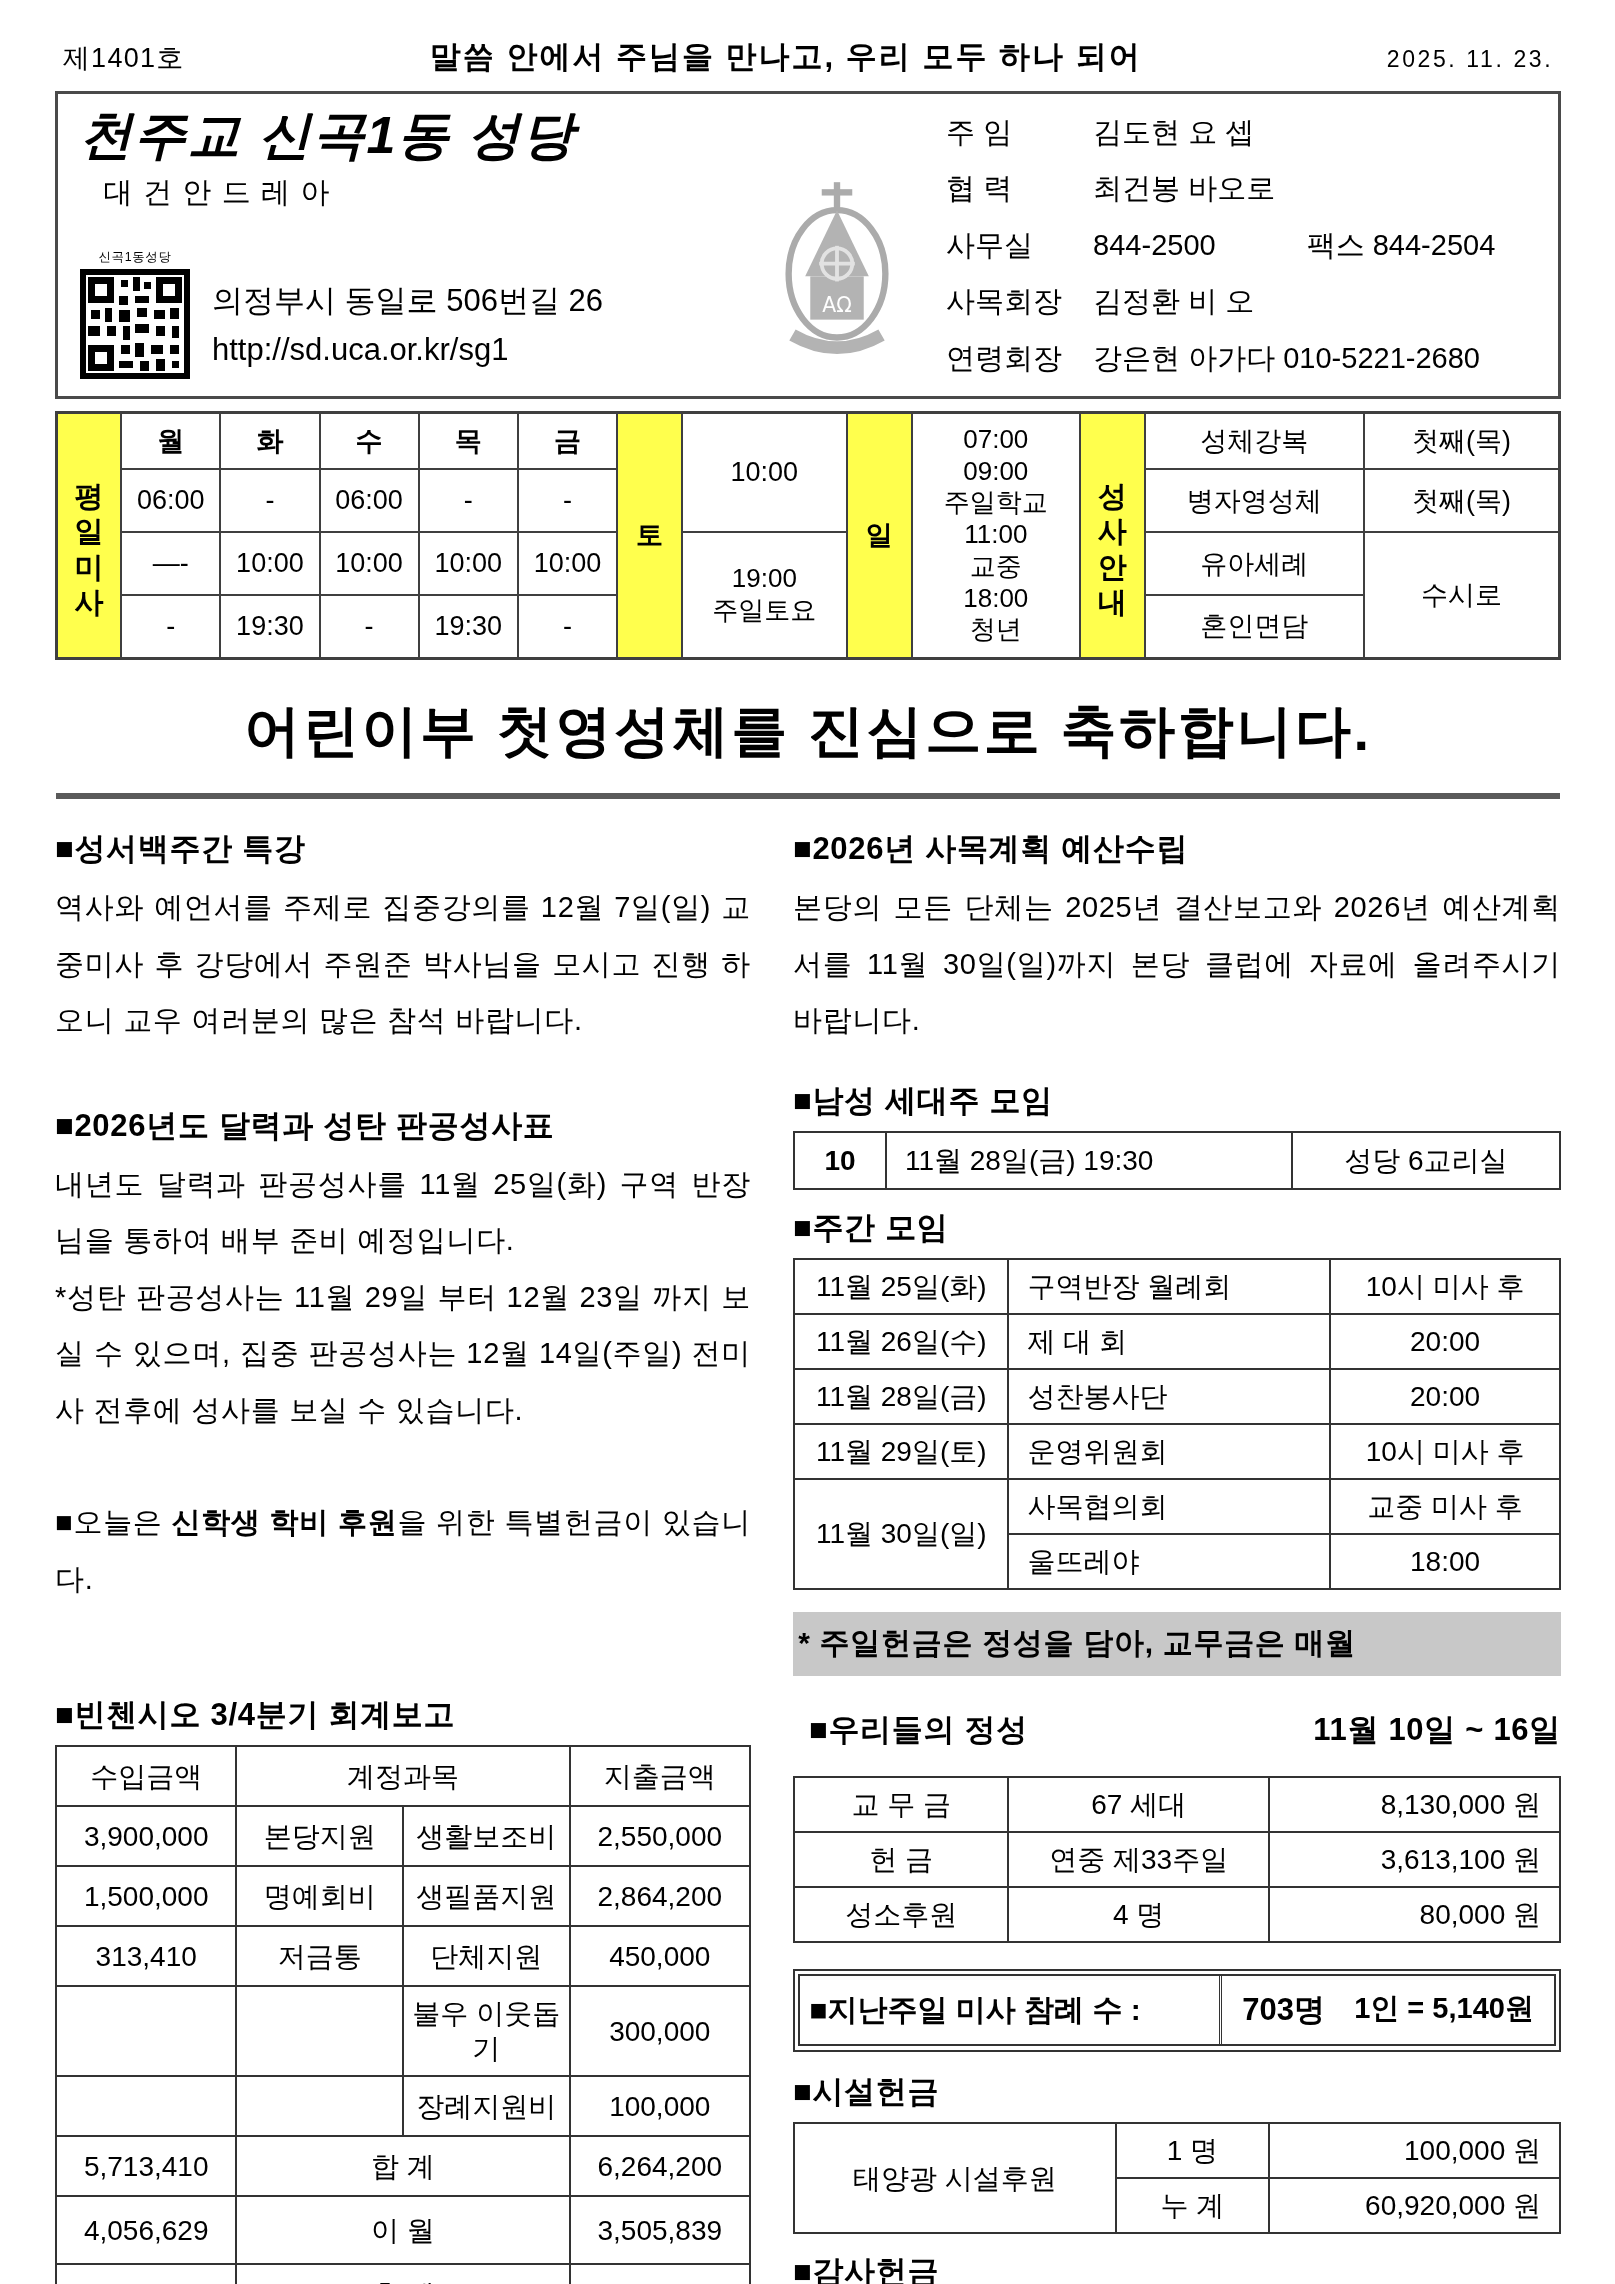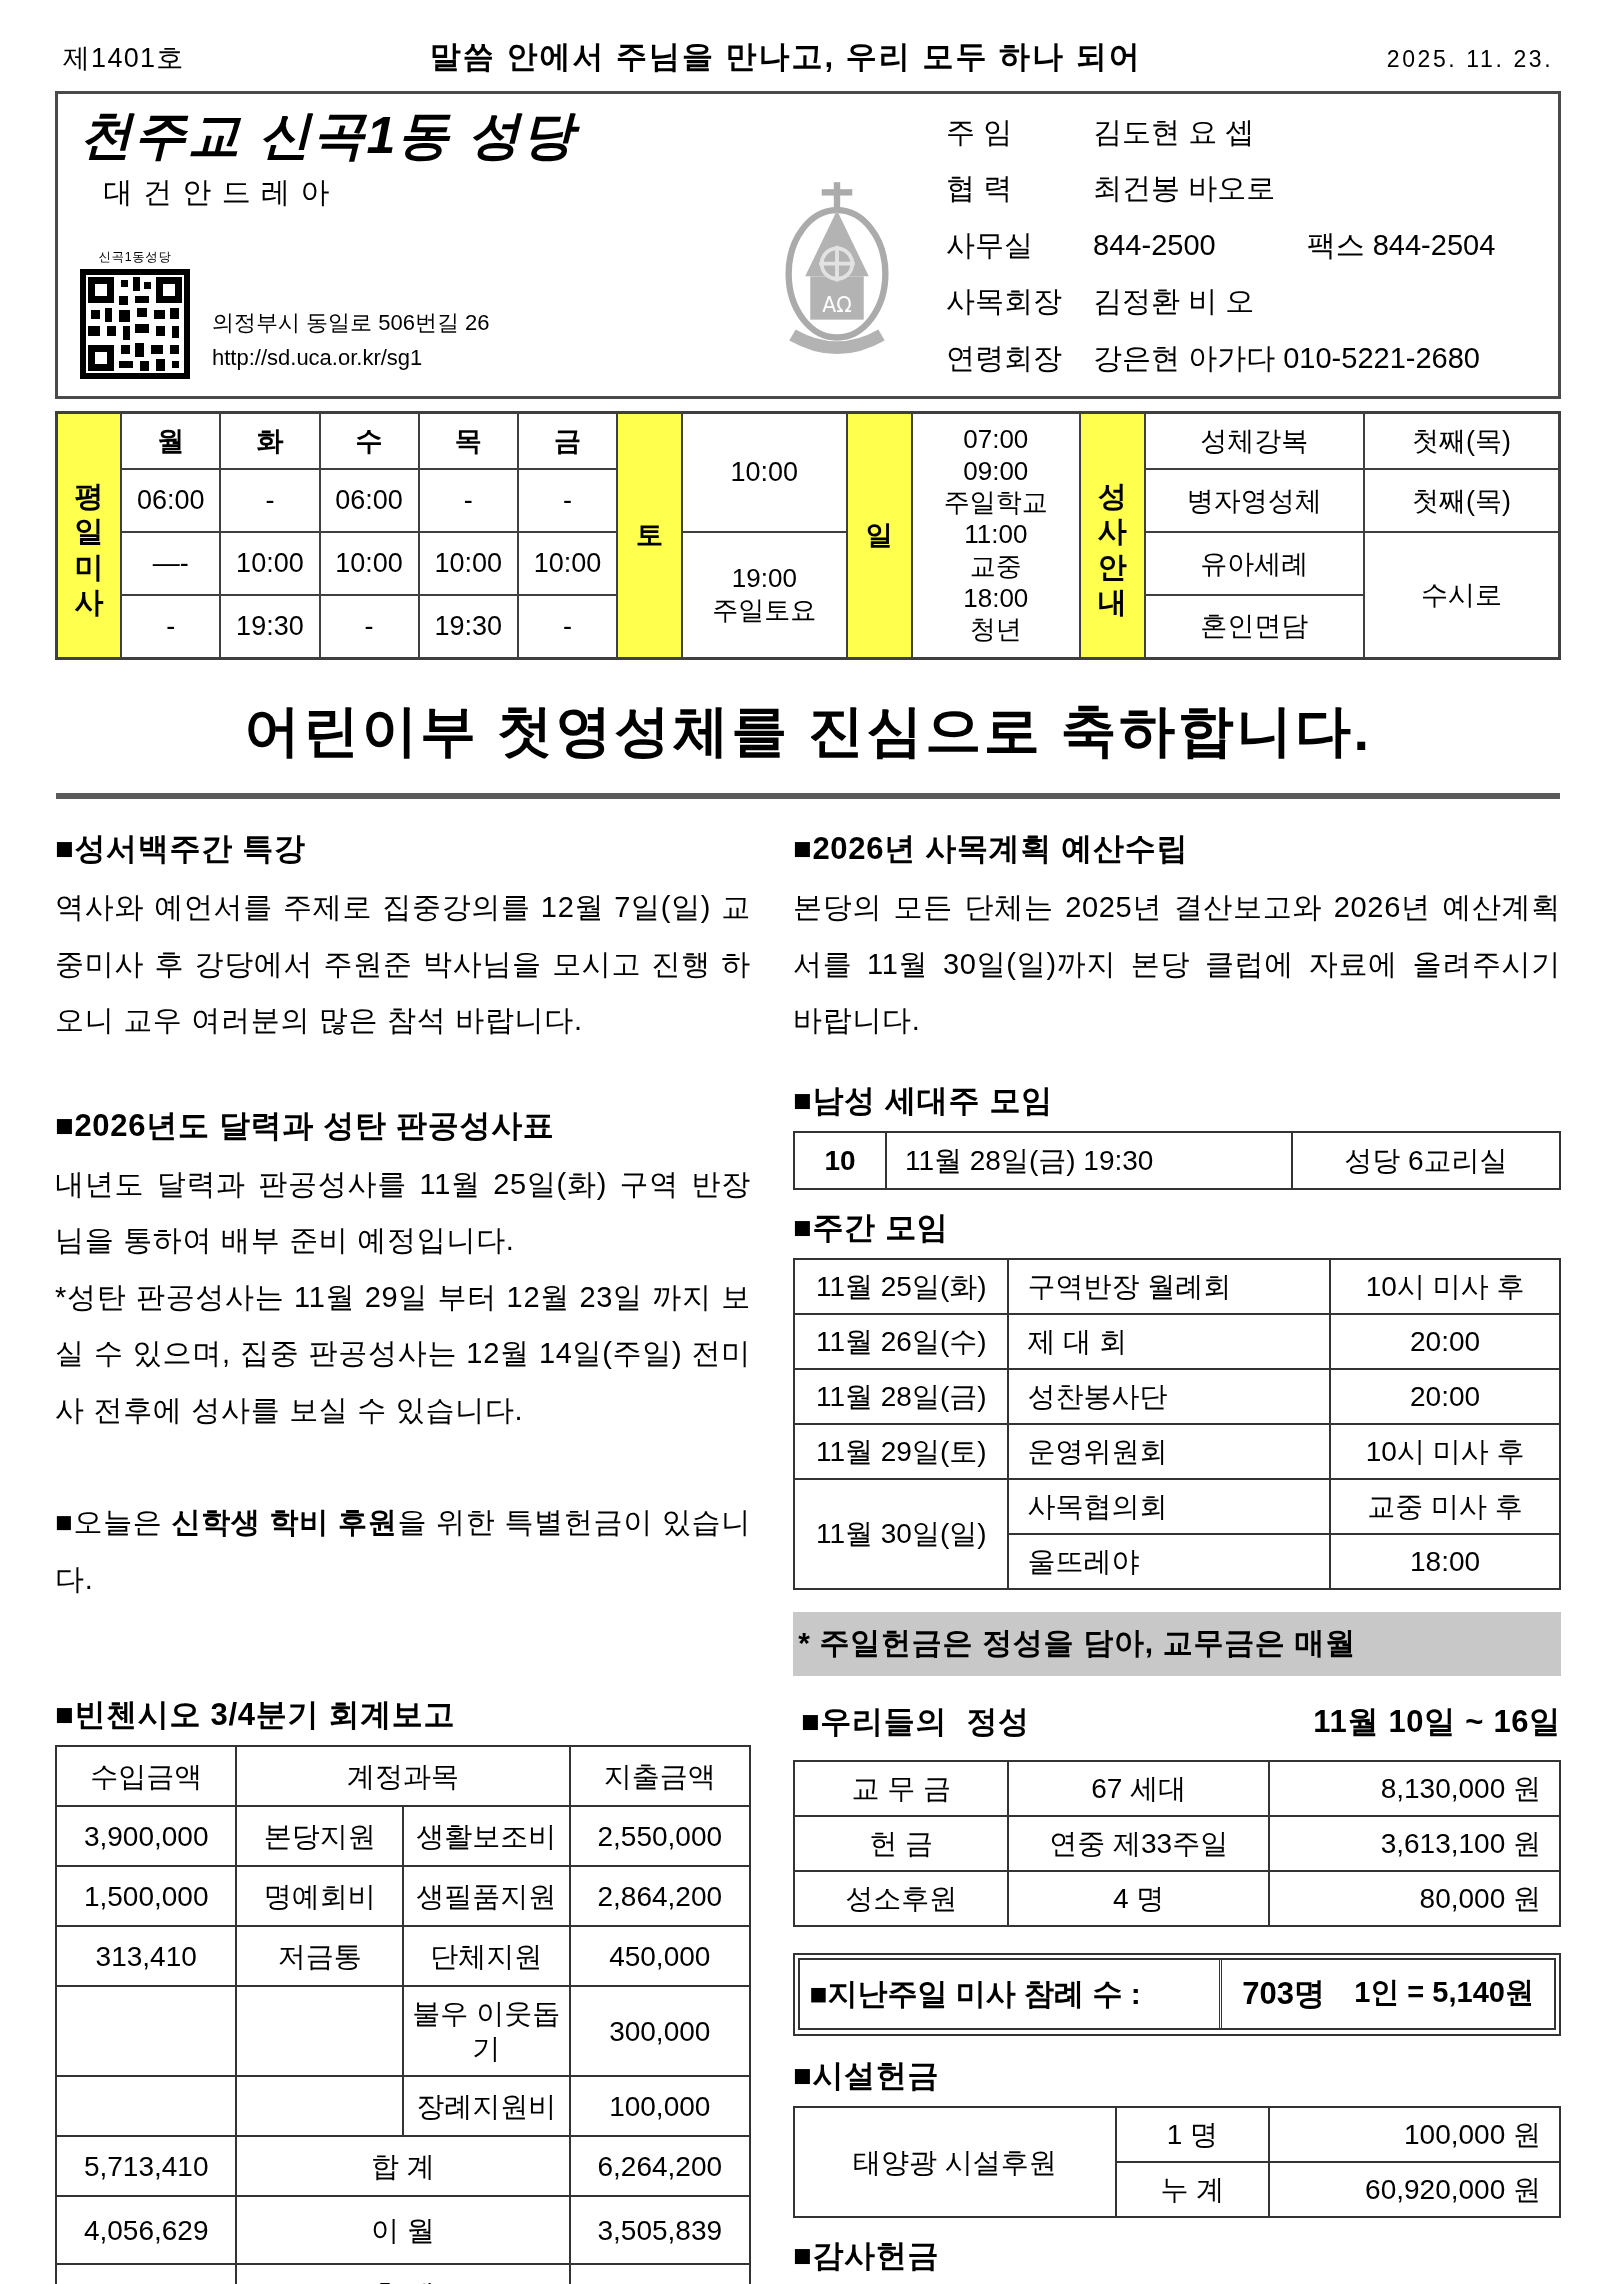--- a/index.html
+++ b/index.html
@@ -15,21 +15,21 @@
   .pdate{font-size:23px;letter-spacing:2.6px;}
   
   .info-box{border:3.9px solid #4a4a4a;display:flex;}
   .info-left{width:56%;padding:14.3px 6.5px 17px 22px;position:relative;}
   .church-name{font-size:52px;font-weight:bold;letter-spacing:2px;line-height:1.05;font-style:italic;}
   .patron{font-size:29px;letter-spacing:10.4px;margin:10.4px 0 0 23.5px;}
   .addr-row{display:flex;align-items:flex-end;gap:22px;margin-top:36px;}
   .qr-wrap{text-align:center;}
   .qr-label{font-size:12.4px;letter-spacing:0.7px;margin-bottom:2.6px;}
   .qr-box{width:98px;height:98px;border:6.5px solid #000;background:#fff;display:block;}
-  .addr-text{font-size:22px;line-height:1.6;padding-bottom:3.9px;}
+  .addr-text{font-size:31px;line-height:1.6;padding-bottom:3.9px;}
   .logo-wrap{position:absolute;right:19.6px;top:78px;opacity:.75;}
   .info-right{flex:1;padding:17px 13px 17px 19.6px;display:flex;flex-direction:column;justify-content:space-between;font-size:29px;}
   .staff-row{display:flex;align-items:baseline;line-height:1.45;}
   .staff-role{width:147px;flex:none;}
   .staff-extra{margin-left:91px;}
   
   table{border-collapse:collapse;}
   .sched{width:100%;margin-top:11.7px;border:3.9px solid #3f3f3f;table-layout:fixed;}
   .sched td{border:2px solid #3f3f3f;text-align:center;font-size:27px;padding:1.3px 0;}
   .yellow{background:#ffff4d;}
@@ -390,21 +390,21 @@
         <tr style="height:55px;">
           <td class="l">울뜨레야</td>
               <td>18:00</td>
         </tr>
       </tbody>
         </table>
 
       <div class="notice-bar">* 주일헌금은 정성을 담아, 교무금은 매월</div>
 
       <div class="split-head">
-        <span class="sec-title" style="margin:8px;font-family:Liberation Mono, monospace;">■우리들의 정성</span>
+        <span class="sec-title" style="margin:16px;">■우리들의 정성</span>
         <span class="sec-title" style="margin:0;">11월 10일 ~ 16일</span>
       </div>
       <table class="dtab">
         <colgroup>
             <col style="width:28%">
             <col style="width:34%">
             <col style="width:38%">
           </colgroup>
         <tbody>
             <tr style="height:55px;">

